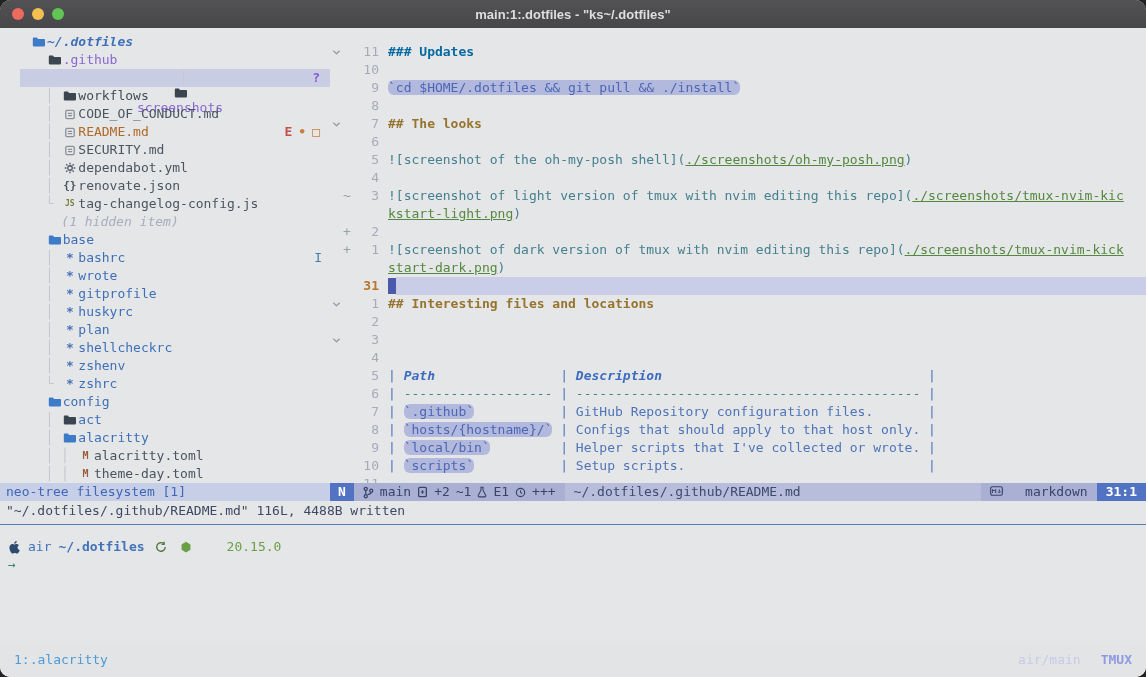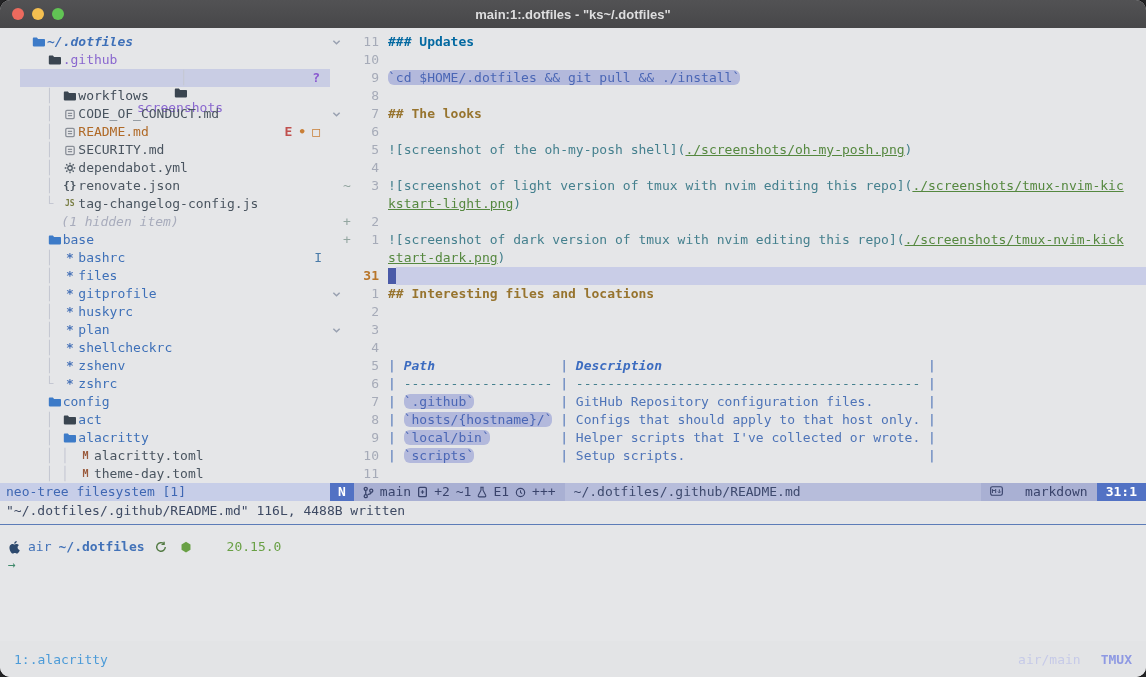--- a/index.html
+++ b/index.html
@@ -33,21 +33,21 @@
   .srightmark{position:absolute;right:8px;top:0;color:#4A7BA8;}
   .ic-folder-open-blue,.ic-folder-blue{color:#3D7BC8;}
   .ic-folder-dark{color:#3A4550;}
   .ic-file-md{color:#8A8F98;}
   .ic-gear{color:#4A5560;}
   .ic-braces{color:#4A5560;font-size:11px;font-weight:bold;}
   .ic-js{color:#7A7F45;font-size:8px;font-weight:bold;letter-spacing:0;}
   .ic-asterisk{color:#4A74B8;font-weight:bold;}
   .ic-file-m{color:#9A5A3C;font-size:10px;font-weight:bold;}
   
-  .editor{flex:1;box-sizing:border-box;padding-top:5px;overflow:hidden;position:relative;}
+  .editor{flex:1;box-sizing:border-box;padding-top:15px;overflow:hidden;position:relative;}
   .erow{height:18px;line-height:18px;display:flex;white-space:pre;align-items:center;}
   .efold{width:13px;flex:none;display:inline-flex;justify-content:center;color:#98A0B0;}
   .esign{width:10px;flex:none;color:#93A6A0;}
   .enum{width:26px;flex:none;text-align:right;color:#A6ABB8;margin-right:9px;}
   .erow.current .enum{color:#B8762B;font-weight:bold;}
   .etext{white-space:pre;}
   .seg-h2{color:#97742E;font-weight:bold;}
   .seg-h3{color:#0369a1;font-weight:bold;}
   .seg-body{color:#45808E;}
   .seg-link{color:#55883F;text-decoration:underline;}
@@ -135,21 +135,21 @@
                 <path d="M8 1v2.2M8 12.8V15M1 8h2.2M12.8 8H15M3 3l1.6 1.6M11.4 11.4L13 13M13 3l-1.6 1.6M4.6 11.4L3 13"></path>
               </g>
             </svg></span><span class="slabel st-gray">dependabot.yml</span></div>
         <div class="srow"><span class="sprefix">  │ </span><span class="sicon ic-braces">{}</span><span class="slabel st-gray">renovate.json</span></div>
         <div class="srow"><span class="sprefix">  └ </span><span class="sicon ic-js">JS</span><span class="slabel st-gray">tag-changelog-config.js</span></div>
         <div class="srow"><span class="sprefix">    </span><span class="slabel st-hidden">(1 hidden item)</span></div>
         <div class="srow"><span class="sprefix">  </span><span class="sicon ic-folder-blue"><svg width="13" height="12" viewBox="0 0 16 14" fill="currentColor">
               <path d="M1 2.6c0-.6.4-1 1-1h4l1.5 1.6H15c.6 0 1 .4 1 1v7.2c0 .6-.4 1-1 1H2c-.6 0-1-.4-1-1z"></path>
             </svg></span><span class="slabel st-blue">base</span></div>
         <div class="srow"><span class="sprefix">  │ </span><span class="sicon ic-asterisk">*</span><span class="slabel st-blue">bashrc</span><span class="srightmark">I</span></div>
-        <div class="srow"><span class="sprefix">  │ </span><span class="sicon ic-asterisk">*</span><span class="slabel st-blue">files</span></div>
+        <div class="srow"><span class="sprefix">  │ </span><span class="sicon ic-asterisk">*</span><span class="slabel st-blue">wrote</span></div>
         <div class="srow"><span class="sprefix">  │ </span><span class="sicon ic-asterisk">*</span><span class="slabel st-blue">gitprofile</span></div>
         <div class="srow"><span class="sprefix">  │ </span><span class="sicon ic-asterisk">*</span><span class="slabel st-blue">huskyrc</span></div>
         <div class="srow"><span class="sprefix">  │ </span><span class="sicon ic-asterisk">*</span><span class="slabel st-blue">plan</span></div>
         <div class="srow"><span class="sprefix">  │ </span><span class="sicon ic-asterisk">*</span><span class="slabel st-blue">shellcheckrc</span></div>
         <div class="srow"><span class="sprefix">  │ </span><span class="sicon ic-asterisk">*</span><span class="slabel st-blue">zshenv</span></div>
         <div class="srow"><span class="sprefix">  └ </span><span class="sicon ic-asterisk">*</span><span class="slabel st-blue">zshrc</span></div>
         <div class="srow"><span class="sprefix">  </span><span class="sicon ic-folder-blue"><svg width="13" height="12" viewBox="0 0 16 14" fill="currentColor">
               <path d="M1 2.6c0-.6.4-1 1-1h4l1.5 1.6H15c.6 0 1 .4 1 1v7.2c0 .6-.4 1-1 1H2c-.6 0-1-.4-1-1z"></path>
             </svg></span><span class="slabel st-blue">config</span></div>
         <div class="srow"><span class="sprefix">  │ </span><span class="sicon ic-folder-dark"><svg width="13" height="12" viewBox="0 0 16 14" fill="currentColor">

